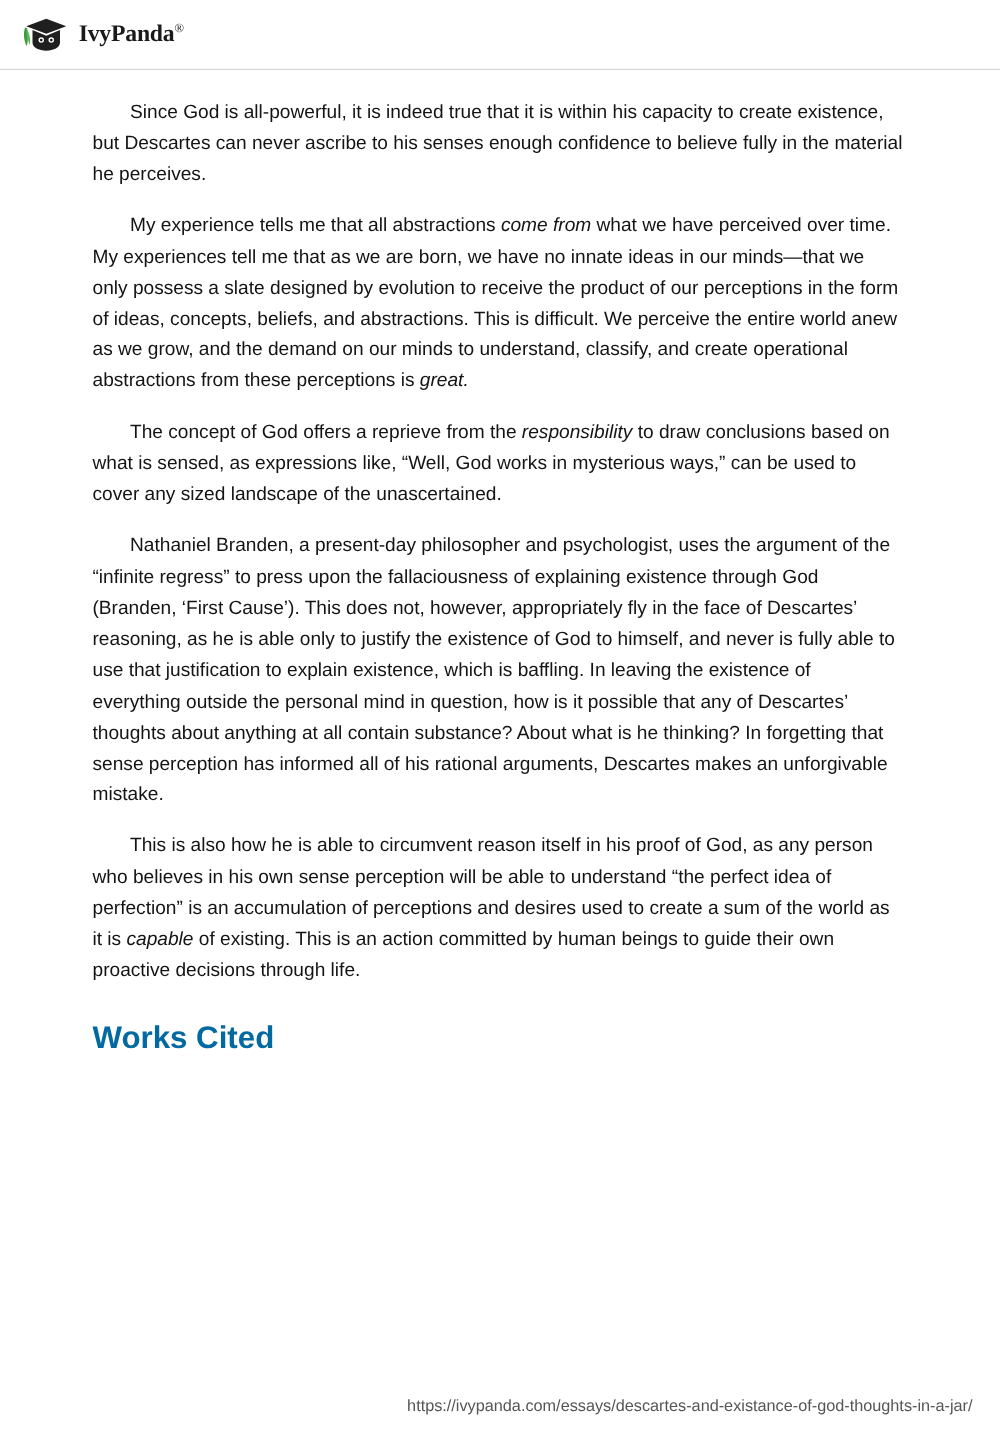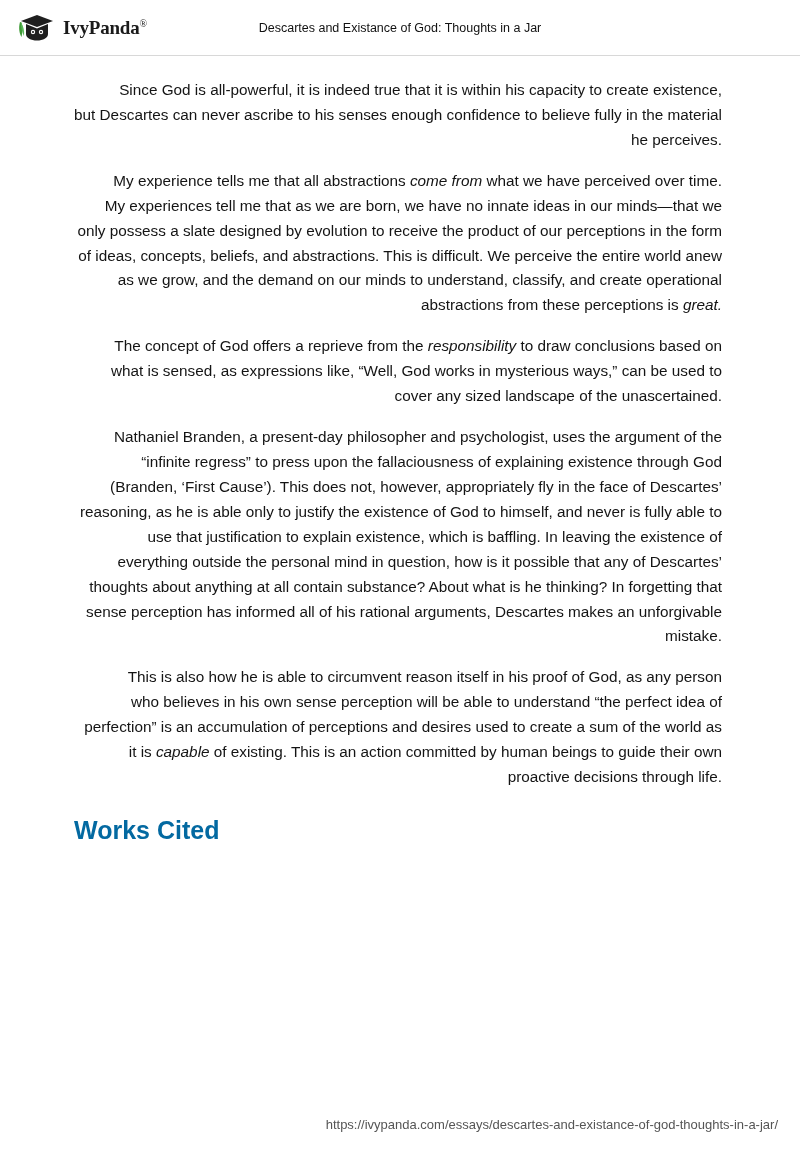--- a/index.html
+++ b/index.html
@@ -69,21 +69,21 @@
   
   .content {
     padding: 22px 78px 0 74px;
     box-sizing: border-box;
   }
   p.para {
     font-size: 15.3px;
     line-height: 1.63;
     margin: 0 0 16px 0;
     text-indent: 30px;
-    text-align: right;
+    text-align: left;
     color: #141414;
   }
   em {
   }
   h2.works-cited {
     font-size: 25px;
     font-weight: bold;
     margin: 26px 0 18px 0;
     color: #0369a1;
   }
@@ -110,21 +110,20 @@
           <circle cx="15" cy="21" r="2.2" fill="#ffffff"></circle>
           <circle cx="23" cy="21" r="2.2" fill="#ffffff"></circle>
           <circle cx="15" cy="21" r="1.1" fill="#1f1f1f"></circle>
           <circle cx="23" cy="21" r="1.1" fill="#1f1f1f"></circle>
           <path d="M2 11 C0.5 16 1 22 3.5 26 C4.5 22 4.5 15 3.6 11.5 Z" fill="#3f9b36"></path>
           <path d="M3.2 12 C5.5 15 6.5 20 6 25 C4 21.5 3 16.5 3.2 12 Z" fill="#5cb85c"></path>
         </svg>
       </span>
       <span class="brand-name"><span>IvyPanda</span><span class="reg">®</span></span>
     </div>
-    <div class="header-title">Descartes and Existance of God: Thoughts in a Jar</div>
   </div>
 
   <div class="content">
     <div>
       <p class="para"><span>Since God is all-powerful, it is indeed true that it is within his capacity to create existence, but Descartes can never ascribe to his senses enough confidence to believe fully in the material he perceives.</span></p>
       <p class="para"><span>My experience tells me that all abstractions </span><em>come from</em><span> what we have perceived over time. My experiences tell me that as we are born, we have no innate ideas in our minds—that we only possess a slate designed by evolution to receive the product of our perceptions in the form of ideas, concepts, beliefs, and abstractions. This is difficult. We perceive the entire world anew as we grow, and the demand on our minds to understand, classify, and create operational abstractions from these perceptions is </span><em>great.</em></p>
       <p class="para"><span>The concept of God offers a reprieve from the </span><em>responsibility</em><span> to draw conclusions based on what is sensed, as expressions like, “Well, God works in mysterious ways,” can be used to cover any sized landscape of the unascertained.</span></p>
       <p class="para"><span>Nathaniel Branden, a present-day philosopher and psychologist, uses the argument of the “infinite regress” to press upon the fallaciousness of explaining existence through God (Branden, ‘First Cause’). This does not, however, appropriately fly in the face of Descartes’ reasoning, as he is able only to justify the existence of God to himself, and never is fully able to use that justification to explain existence, which is baffling. In leaving the existence of everything outside the personal mind in question, how is it possible that any of Descartes’ thoughts about anything at all contain substance? About what is he thinking? In forgetting that sense perception has informed all of his rational arguments, Descartes makes an unforgivable mistake.</span></p>
       <p class="para"><span>This is also how he is able to circumvent reason itself in his proof of God, as any person who believes in his own sense perception will be able to understand “the perfect idea of perfection” is an accumulation of perceptions and desires used to create a sum of the world as it is </span><em>capable</em><span> of existing. This is an action committed by human beings to guide their own proactive decisions through life.</span></p>
     </div>

